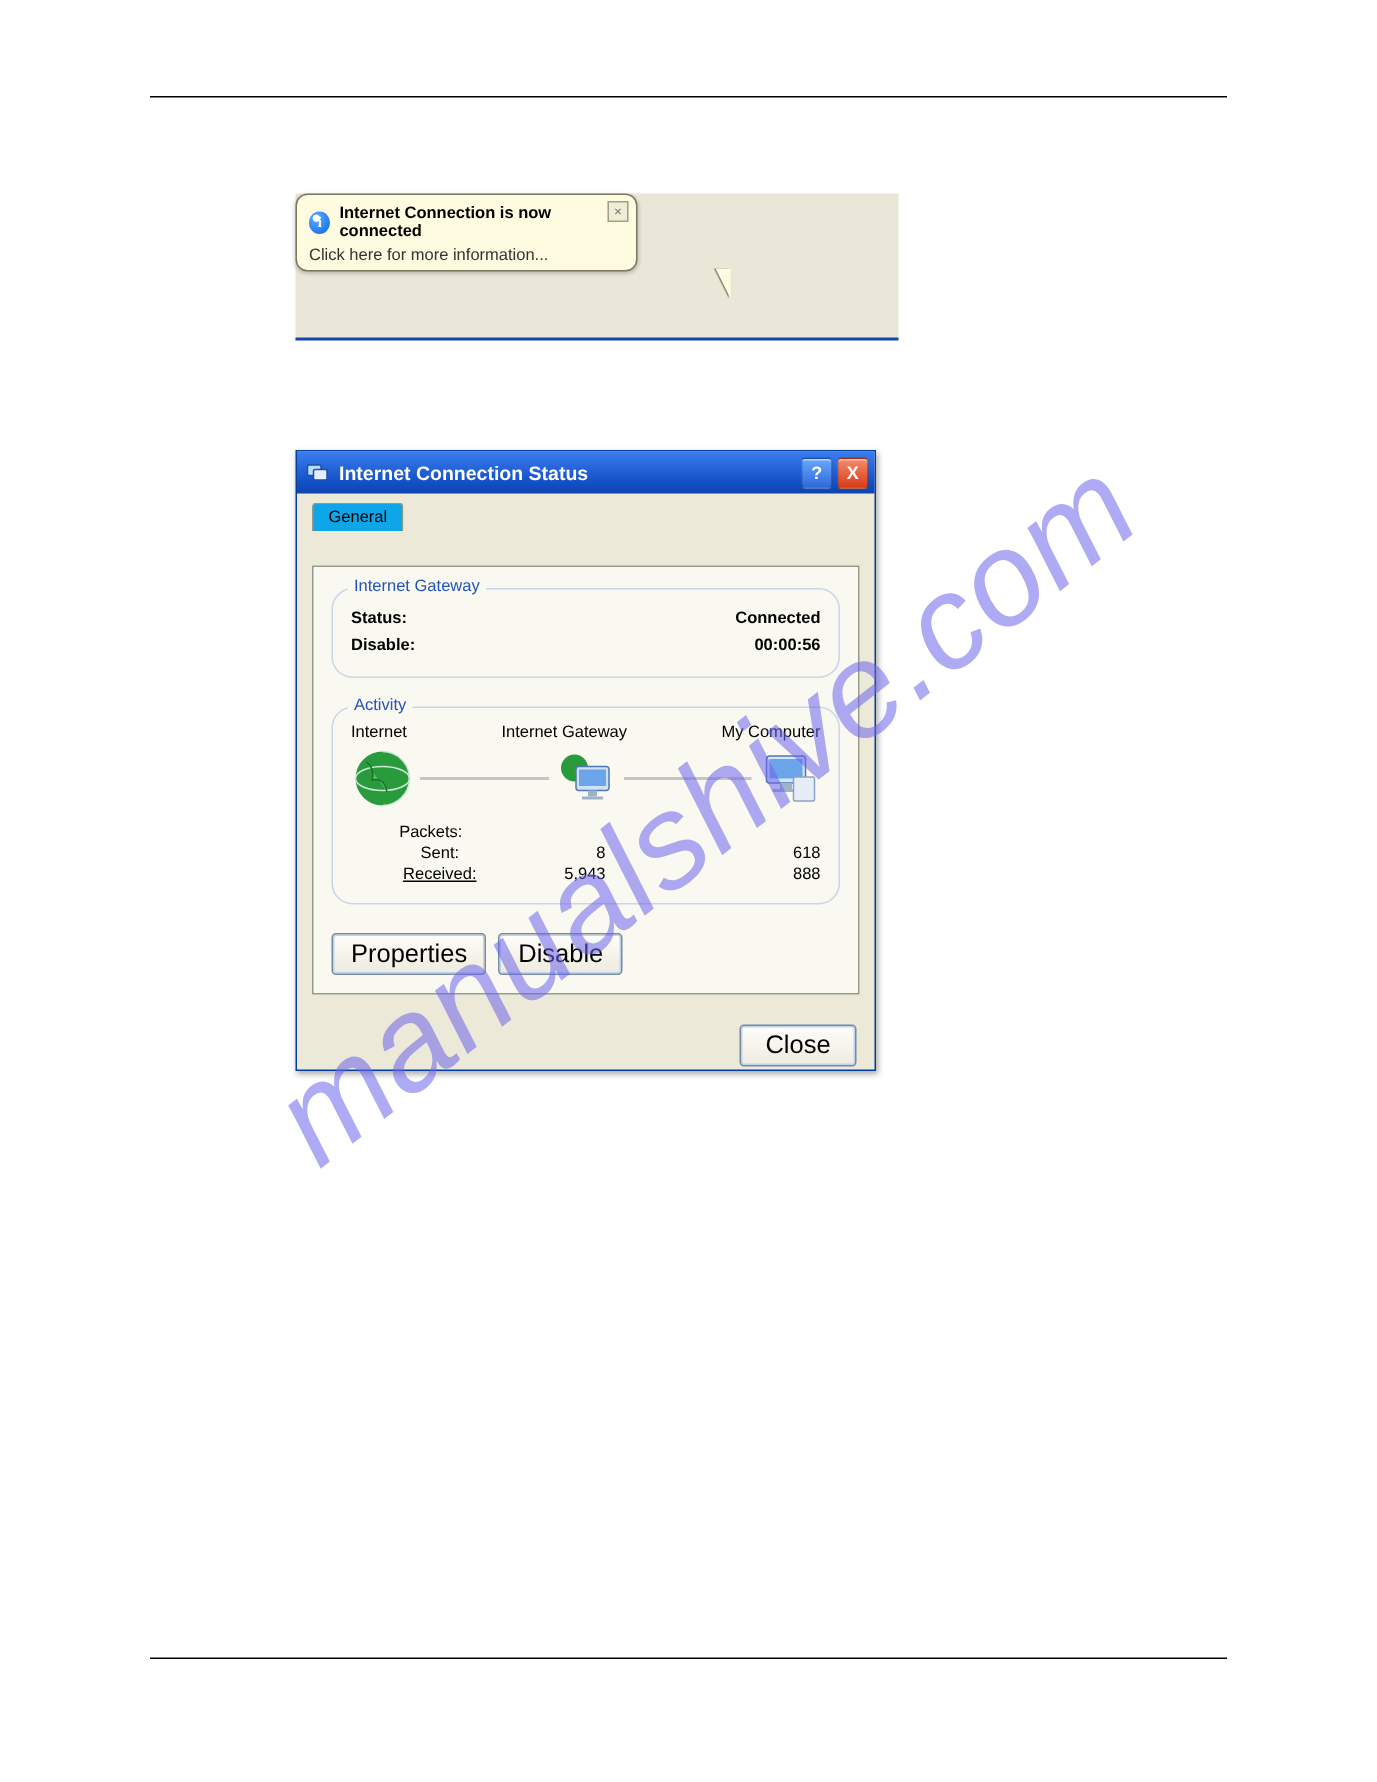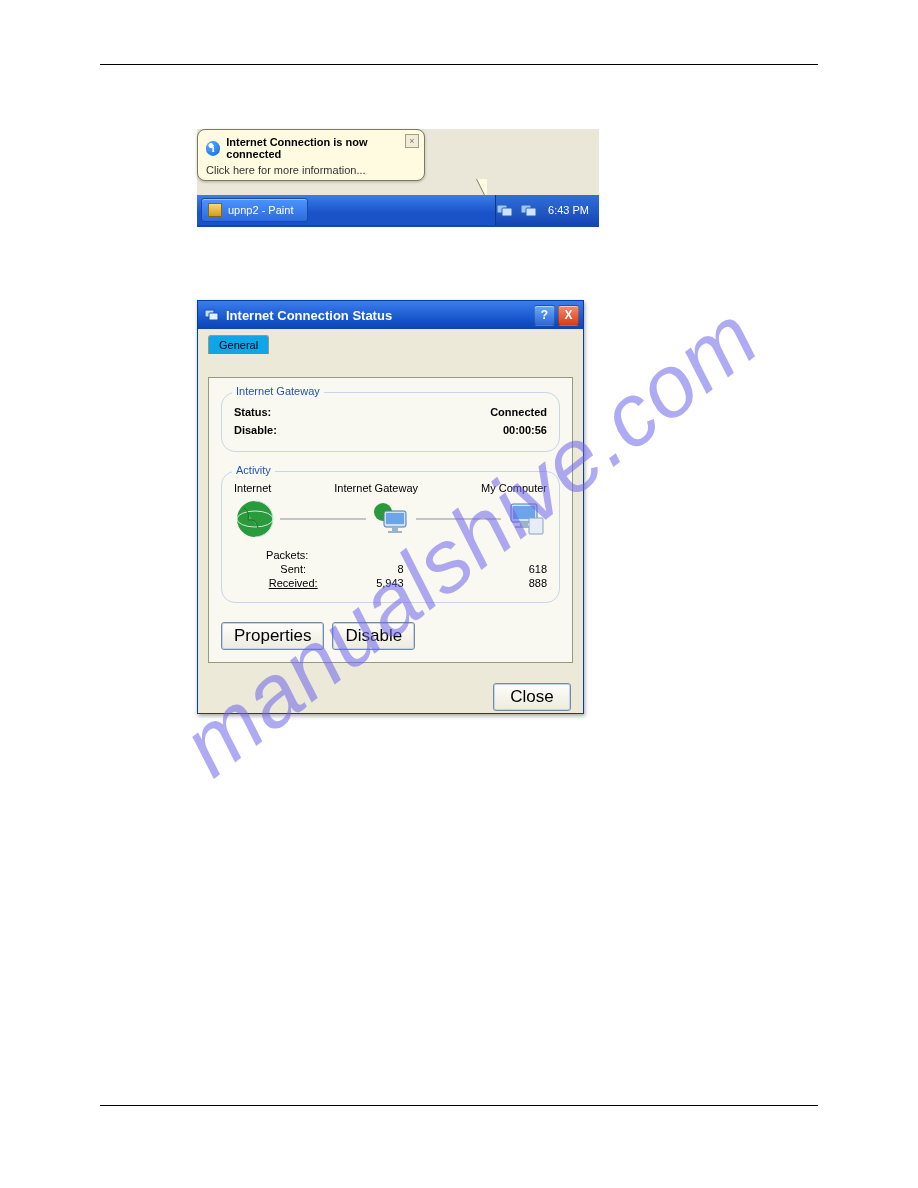--- a/index.html
+++ b/index.html
@@ -69,42 +69,20 @@
   <div class="balloon">
     <div class="b-row1">
       <span class="info-icon">i</span>
       <span class="b-title">Internet Connection is now connected</span>
     </div>
     <span class="b-close">×</span>
     <div class="b-sub">Click here for more information...</div>
   </div>
   <div class="balloon-tail"></div>
 
-  <div class="taskbar">
-    <div class="task-btn">
-      <span class="app-icon"></span>
-      <span>upnp2 - Paint</span>
-    </div>
-    <div class="spacer"></div>
-    <div class="tray">
-      <span class="tray-icon net-ico">
-        <svg width="18" height="15" viewBox="0 0 18 15">
-            <rect x="1" y="2" width="10" height="8" rx="1" fill="#9ec7ff" stroke="#2a5fb5"></rect>
-            <rect x="6" y="5" width="10" height="8" rx="1" fill="#cfe4ff" stroke="#2a5fb5"></rect>
-          </svg>
-      </span>
-      <span class="tray-icon net-ico">
-        <svg width="18" height="15" viewBox="0 0 18 15">
-            <rect x="1" y="2" width="10" height="8" rx="1" fill="#9ec7ff" stroke="#2a5fb5"></rect>
-            <rect x="6" y="5" width="10" height="8" rx="1" fill="#cfe4ff" stroke="#2a5fb5"></rect>
-          </svg>
-      </span>
-      <span class="tray-time">6:43 PM</span>
-    </div>
-  </div>
 </div>
 
 <div class="dialog">
   <div class="titlebar">
     <span class="ti">
       <svg width="16" height="16" viewBox="0 0 16 16">
           <rect x="1" y="3" width="9" height="7" rx="1" fill="#bcdcff" stroke="#1c4fa8"></rect>
           <rect x="5" y="6" width="9" height="7" rx="1" fill="#e3f0ff" stroke="#1c4fa8"></rect>
         </svg>
     </span>

